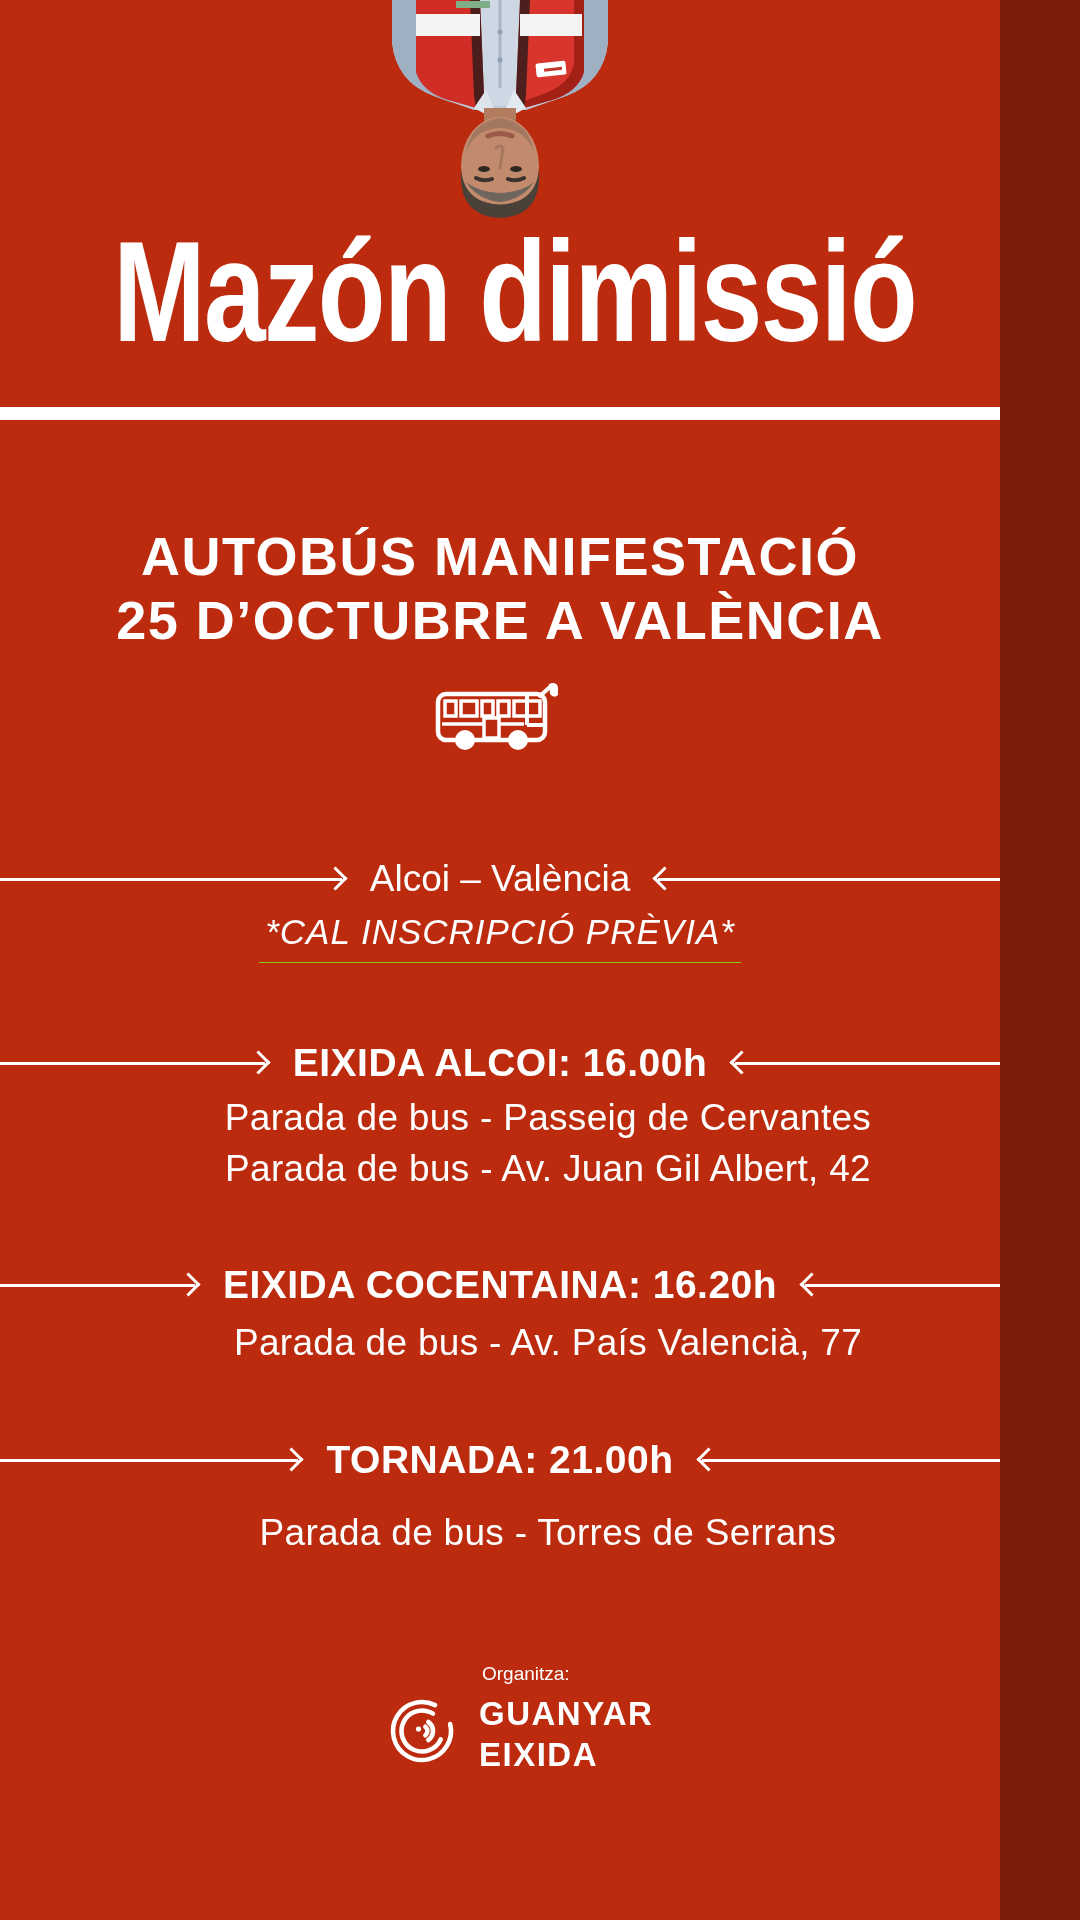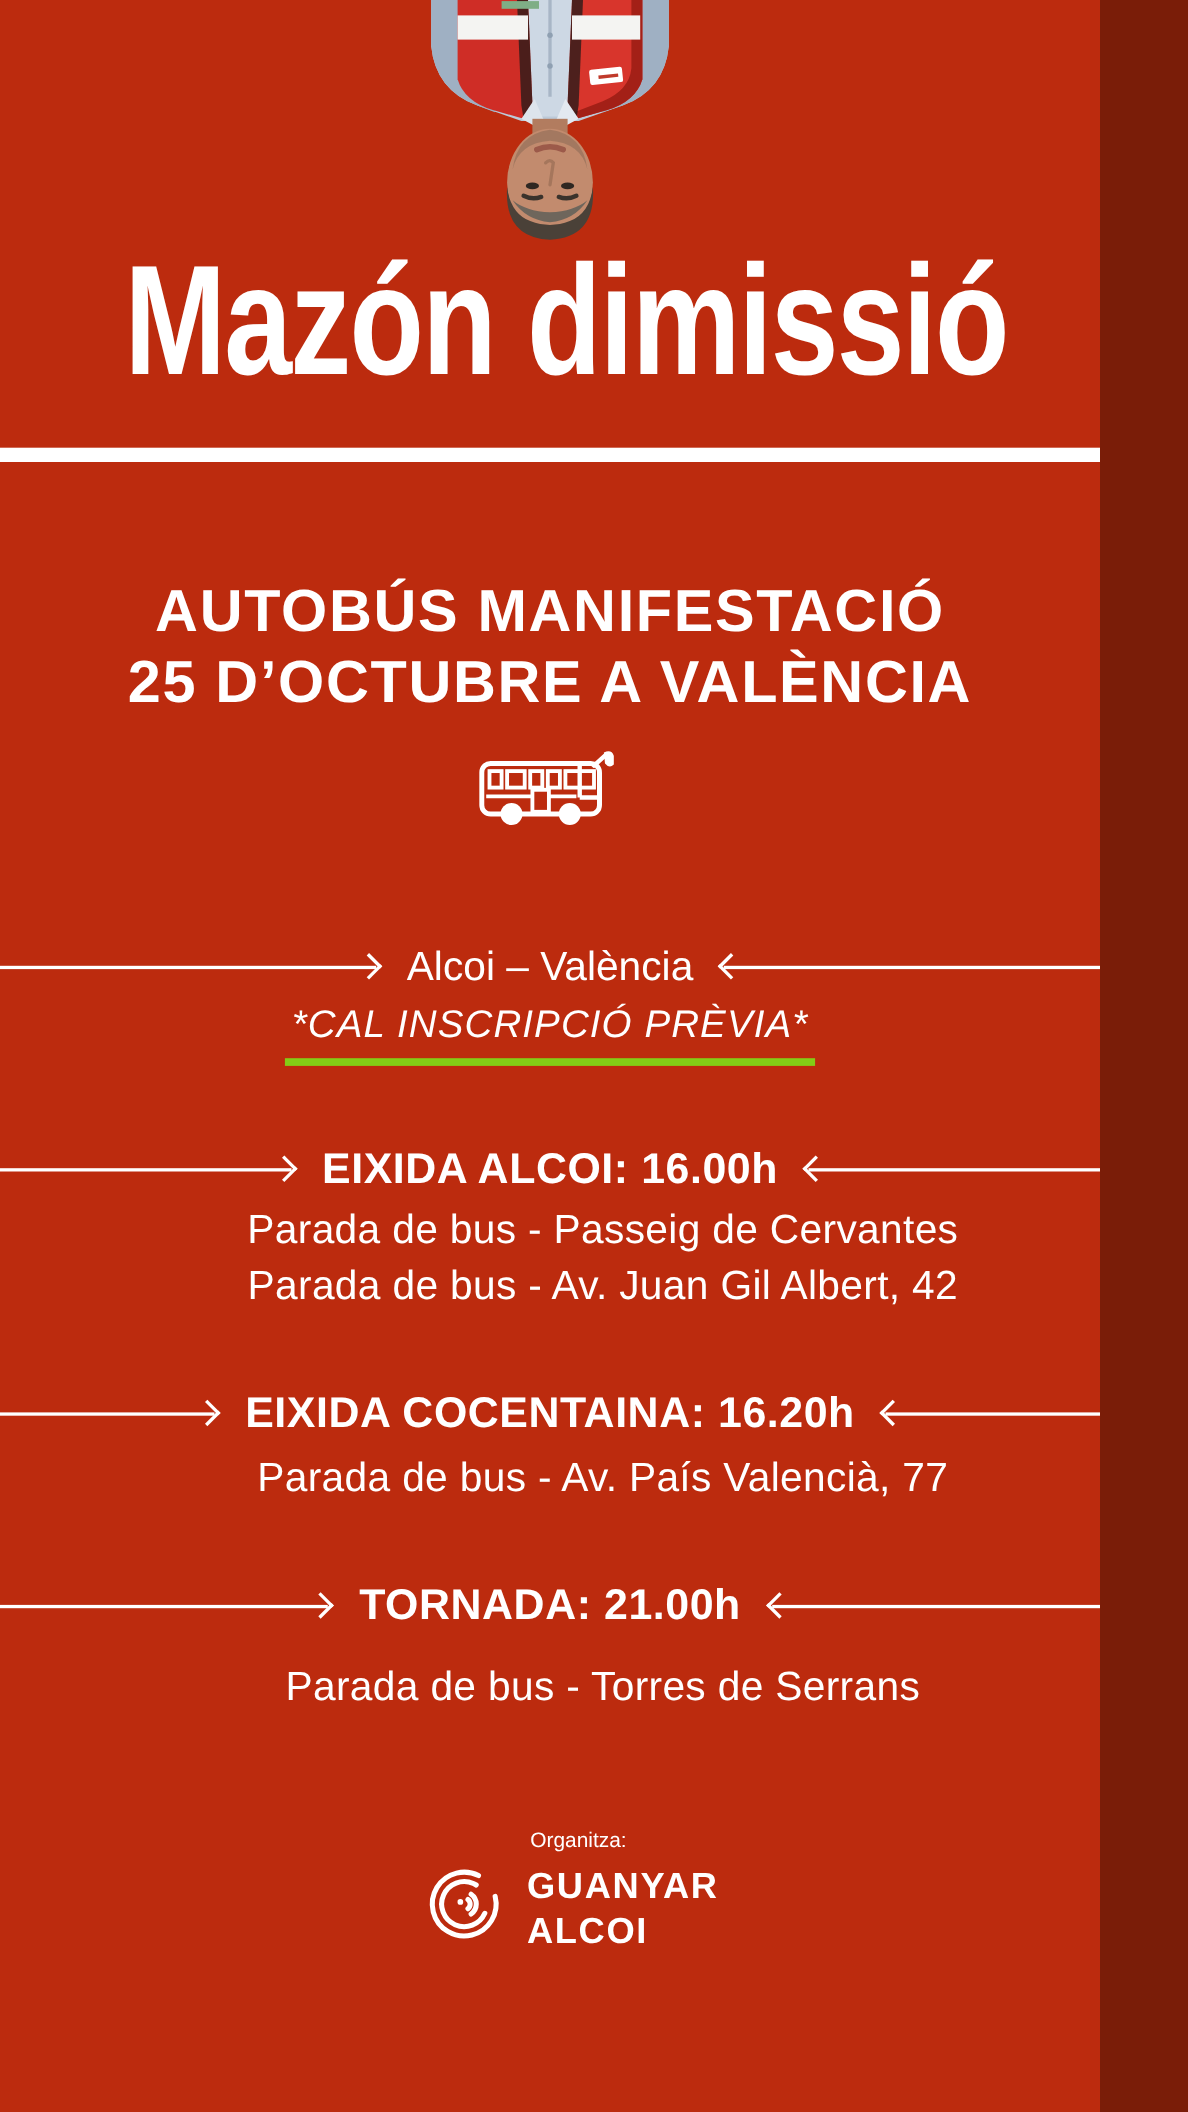--- a/index.html
+++ b/index.html
@@ -47,21 +47,21 @@
   .atext{ margin:0 28px; }
   .route-row{ top:855px; height:48px; font-size:37px; }
   .sec-row{ top:0; height:46px; font-size:39px; font-weight:bold; letter-spacing:0.5px; }
   .row-eixida-alcoi{ top:1040px; }
   .row-eixida-cocentaina{ top:1262px; }
   .row-tornada{ top:1437px; }
   
   .note-wrap{ position:absolute; top:912px; left:0; width:100%; text-align:center; }
   .note{
     display:inline-block; font-size:35px; font-style:italic; letter-spacing:1px;
-    padding:0 6px 10px 6px; border-bottom:7px solid #84cc16;
+    padding:0 6px 10px 6px; border-bottom:1px solid #84cc16;
   }
   
   .stops{ position:absolute; left:0; width:100%; text-align:center;
     font-size:37px; line-height:51px; letter-spacing:0.3px; font-weight:normal;padding-left:48px;}
   .stops-1{ top:1092px; }
   .stops-2{ top:1320px; line-height:46px; }
   .stops-3{ top:1510px; line-height:46px; }
   
   .org-label{ position:absolute; left:482px; top:1663px; font-size:19px; }
   .org-logo{ position:absolute; left:388px; top:1694px; }
@@ -222,16 +222,16 @@
         <circle cx="34" cy="37" r="29" stroke-dasharray="157 26" transform="rotate(-14 34 37)"></circle>
         <circle cx="34" cy="37" r="20.5" stroke-dasharray="99 30" transform="rotate(24 34 37)"></circle>
         <path d="M40.3,28 A 11 11 0 0 1 40.3,46"></path>
         <path d="M37.4,32.8 A 5.4 5.4 0 0 1 37.4,41.2"></path>
       </g>
       <circle cx="30.5" cy="35" r="2.6" fill="#ffffff"></circle>
     </svg>
   </div>
   <div class="org-name">
     <div>GUANYAR</div>
-    <div>ALCOI</div>
+    <div>EIXIDA</div>
   </div>
 
 </div>
 
 </body></html>

